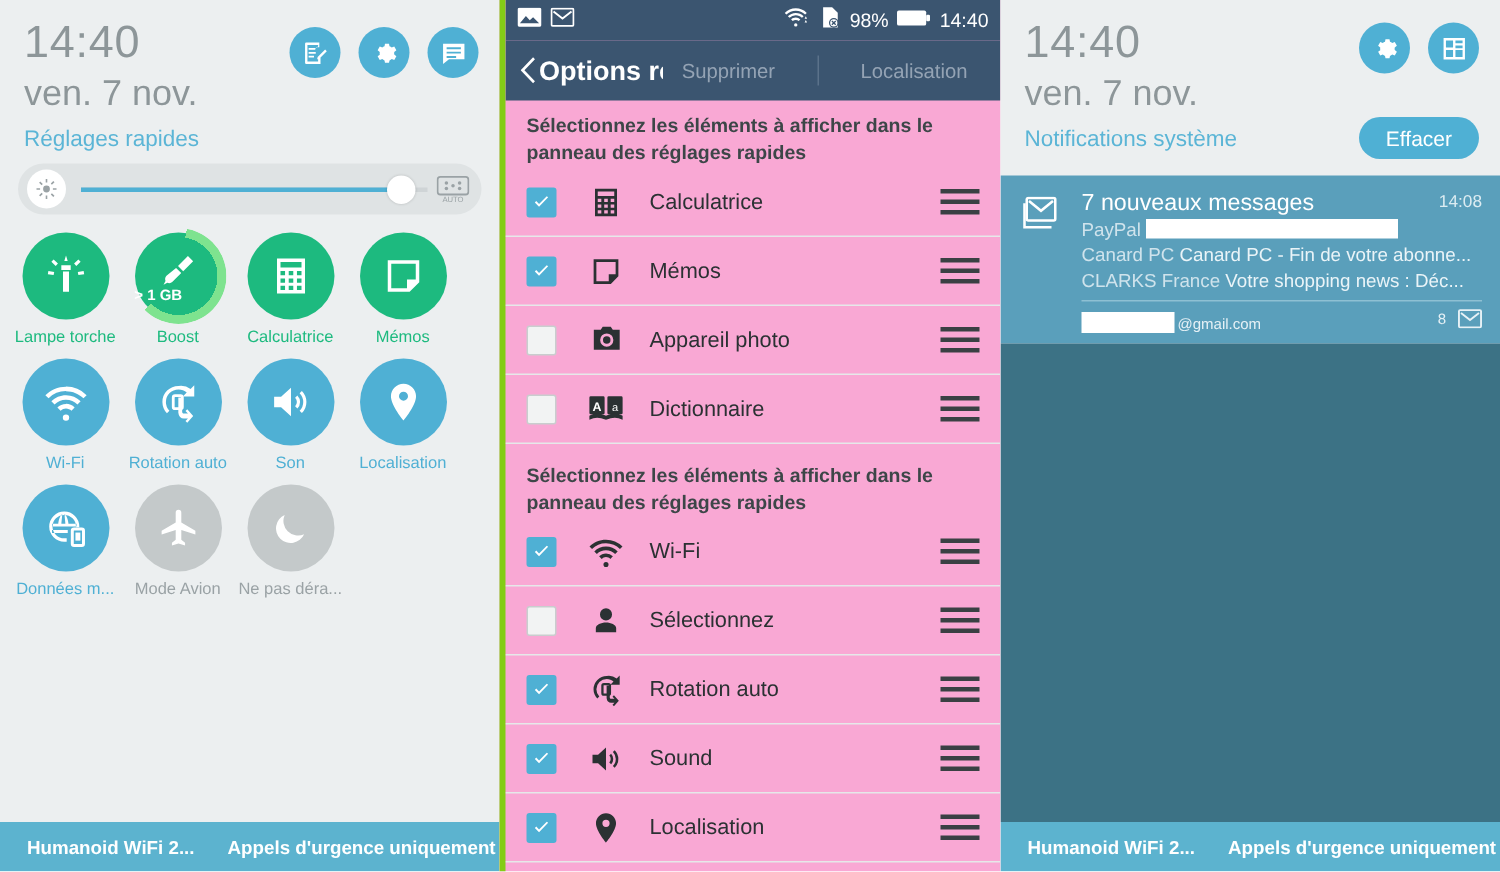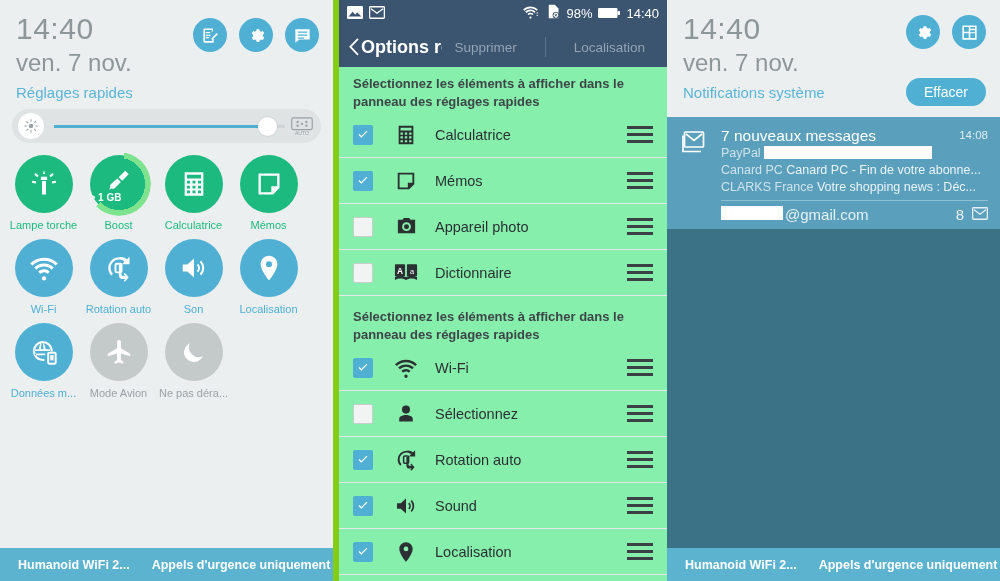--- a/index.html
+++ b/index.html
@@ -5,21 +5,21 @@
   * { box-sizing: border-box; margin: 0; padding: 0; }
   html, body {
     width: 1000px; height: 581px;
     font-family: "Liberation Sans", sans-serif;
     background: #ffffff; overflow: hidden;
   }
   .screen { position: relative; width: 1000px; height: 581px; display: flex; }
 
   .panel { position: relative; height: 581px; overflow: hidden; }
   .panel-left  { width: 333px; background: #eceff0; }
-  .panel-mid   { width: 334px; background: #86efac; border-left: 6px solid #84cc16; }
+  .panel-mid   { width: 334px; background: #f9a8d4; border-left: 4px solid #84cc16; }
   .panel-right { width: 333px; background: #eceff0; }
 
   
   .qs-header { padding: 14px 16px 0 16px; position: relative; }
   .qs-time {
     font-size: 30px; color: #8d9699; line-height: 1.0; letter-spacing: .5px;
     font-weight: 400;
   }
   .qs-date {
     font-size: 24px; color: #8d9699; line-height: 1.25; margin-top: 4px;
@@ -167,21 +167,21 @@
   .notif-title { color: #ffffff; font-size: 15.5px; }
   .notif-time {
     position: absolute; right: 0; top: 2px; color: #dcecf2; font-size: 11.5px;
   }
   .notif-line {
     color: #cfe3ec; font-size: 12.5px; line-height: 1.35;
     white-space: nowrap; overflow: hidden; text-overflow: ellipsis;
   }
   .redact { display: inline-block; background: #ffffff; height: 13px; vertical-align: -2px; }
   .notif-sep { height: 1px; background: #8ec0d3; margin: 4px 0 5px 0; }
-  .notif-foot { display: flex; align-items: flex-start; color: #e6f1f6; font-size: 15px; }
+  .notif-foot { display: flex; align-items: flex-end; color: #e6f1f6; font-size: 10px; }
   .notif-foot .redact { width: 62px; height: 14px; margin-right: 2px; }
   .notif-count { margin-left: auto; display: flex; align-items: center; gap: 8px; }
   .notif-count svg { width: 16px; height: 13px; fill: #e6f1f6; }
   .rp-body { background: #3c7285; position: absolute; top: 229px; bottom: 33px; left: 0; right: 0; }
 </style>
 </head>
 <body>
 
 <div class="screen">
 

